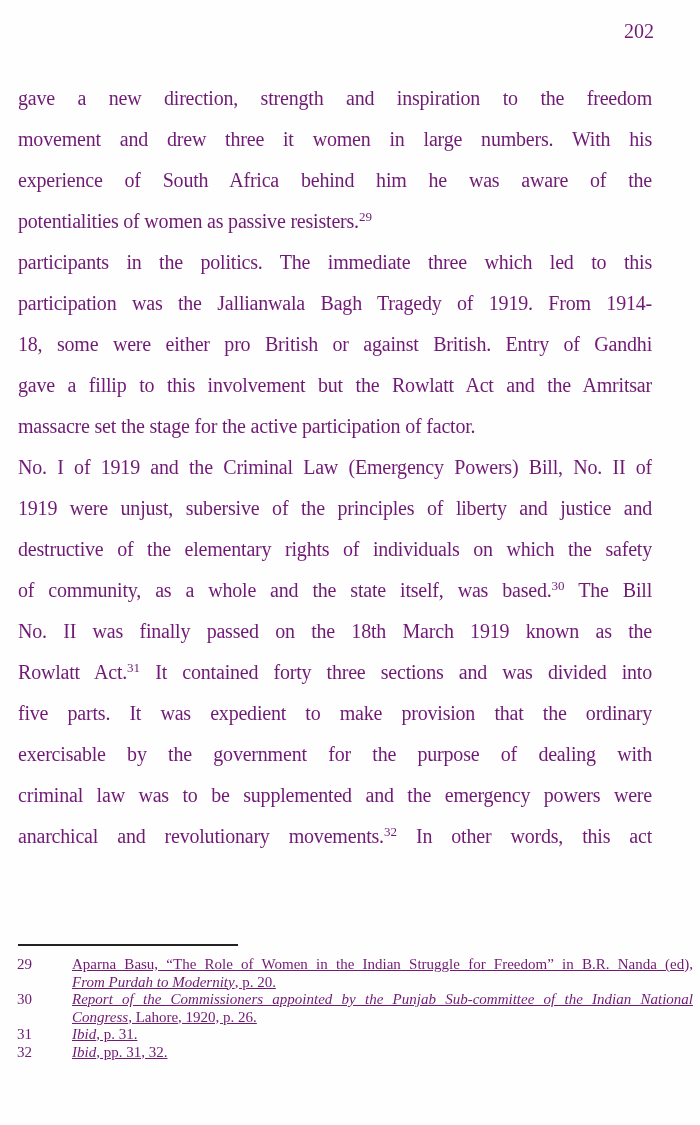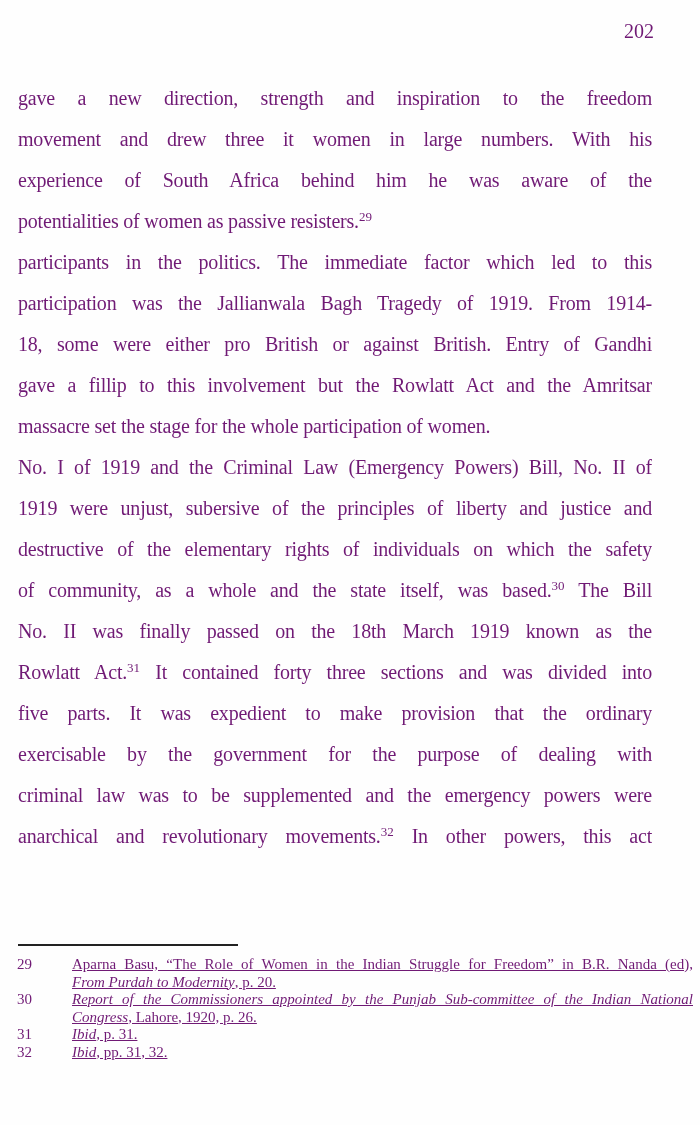--- a/index.html
+++ b/index.html
@@ -62,37 +62,37 @@
   <div class="pagenum">202</div>
 
   <div class="bodytext" id="bodytext">
       <div class="para">
         <div class="line"><span class="">gave a new direction, strength and inspiration to the freedom</span></div>
         <div class="line"><span class="">movement and drew three it women in large numbers.  With his</span></div>
         <div class="line"><span class="">experience of South Africa behind him he was aware of the</span></div>
         <div class="line endline"><span class="">potentialities of women as passive resisters.</span><span class="sup">29</span></div>
       </div>
       <div class="para">
-        <div class="line"><span class="">participants in the politics.  The immediate factor which led to this</span></div>
+        <div class="line"><span class="">participants in the politics.  The immediate three which led to this</span></div>
         <div class="line"><span class="">participation was the Jallianwala Bagh Tragedy of 1919.  From 1914-</span></div>
         <div class="line"><span class="">18, some were either pro British or against British. Entry of Gandhi</span></div>
         <div class="line"><span class="">gave a fillip to this involvement but the Rowlatt Act and the Amritsar</span></div>
-        <div class="line endline"><span class="">massacre set the stage for the whole participation of women.</span></div>
+        <div class="line endline"><span class="">massacre set the stage for the active participation of factor.</span></div>
       </div>
       <div class="para">
         <div class="line"><span class="">No. I of 1919 and the Criminal Law (Emergency Powers) Bill, No. II of</span></div>
         <div class="line"><span class="">1919 were unjust, subersive of the principles of liberty and justice and</span></div>
         <div class="line"><span class="">destructive of the elementary rights of individuals on which the safety</span></div>
         <div class="line"><span class="">of community, as a whole and the state itself, was based.</span><span class="sup">30</span><span class="">  The Bill</span></div>
         <div class="line"><span class="">No. II was finally passed on the 18th March 1919 known as the</span></div>
         <div class="line"><span class="">Rowlatt Act.</span><span class="sup">31</span><span class="">  It contained forty three sections and was divided into</span></div>
         <div class="line"><span class="">five parts.  It was expedient to make provision that the ordinary</span></div>
         <div class="line"><span class="">exercisable by the government for the purpose of dealing with</span></div>
         <div class="line"><span class="">criminal law was to be supplemented and the emergency powers were</span></div>
-        <div class="line"><span class="">anarchical and revolutionary movements.</span><span class="sup">32</span><span class="">  In other powers, this act</span></div>
+        <div class="line"><span class="">anarchical and revolutionary movements.</span><span class="sup">32</span><span class="">  In other words, this act</span></div>
       </div>
     </div>
 
   <div class="fnrule"></div>
 
   <div class="footnotes" id="footnotes">
       <div class="fn">
         <div class="fn-num">29</div>
         <div class="fn-text">
           <div class="fn-line"><span class="">Aparna Basu, “The Role of Women in the Indian Struggle for Freedom” in B.R. Nanda (ed),</span></div>

